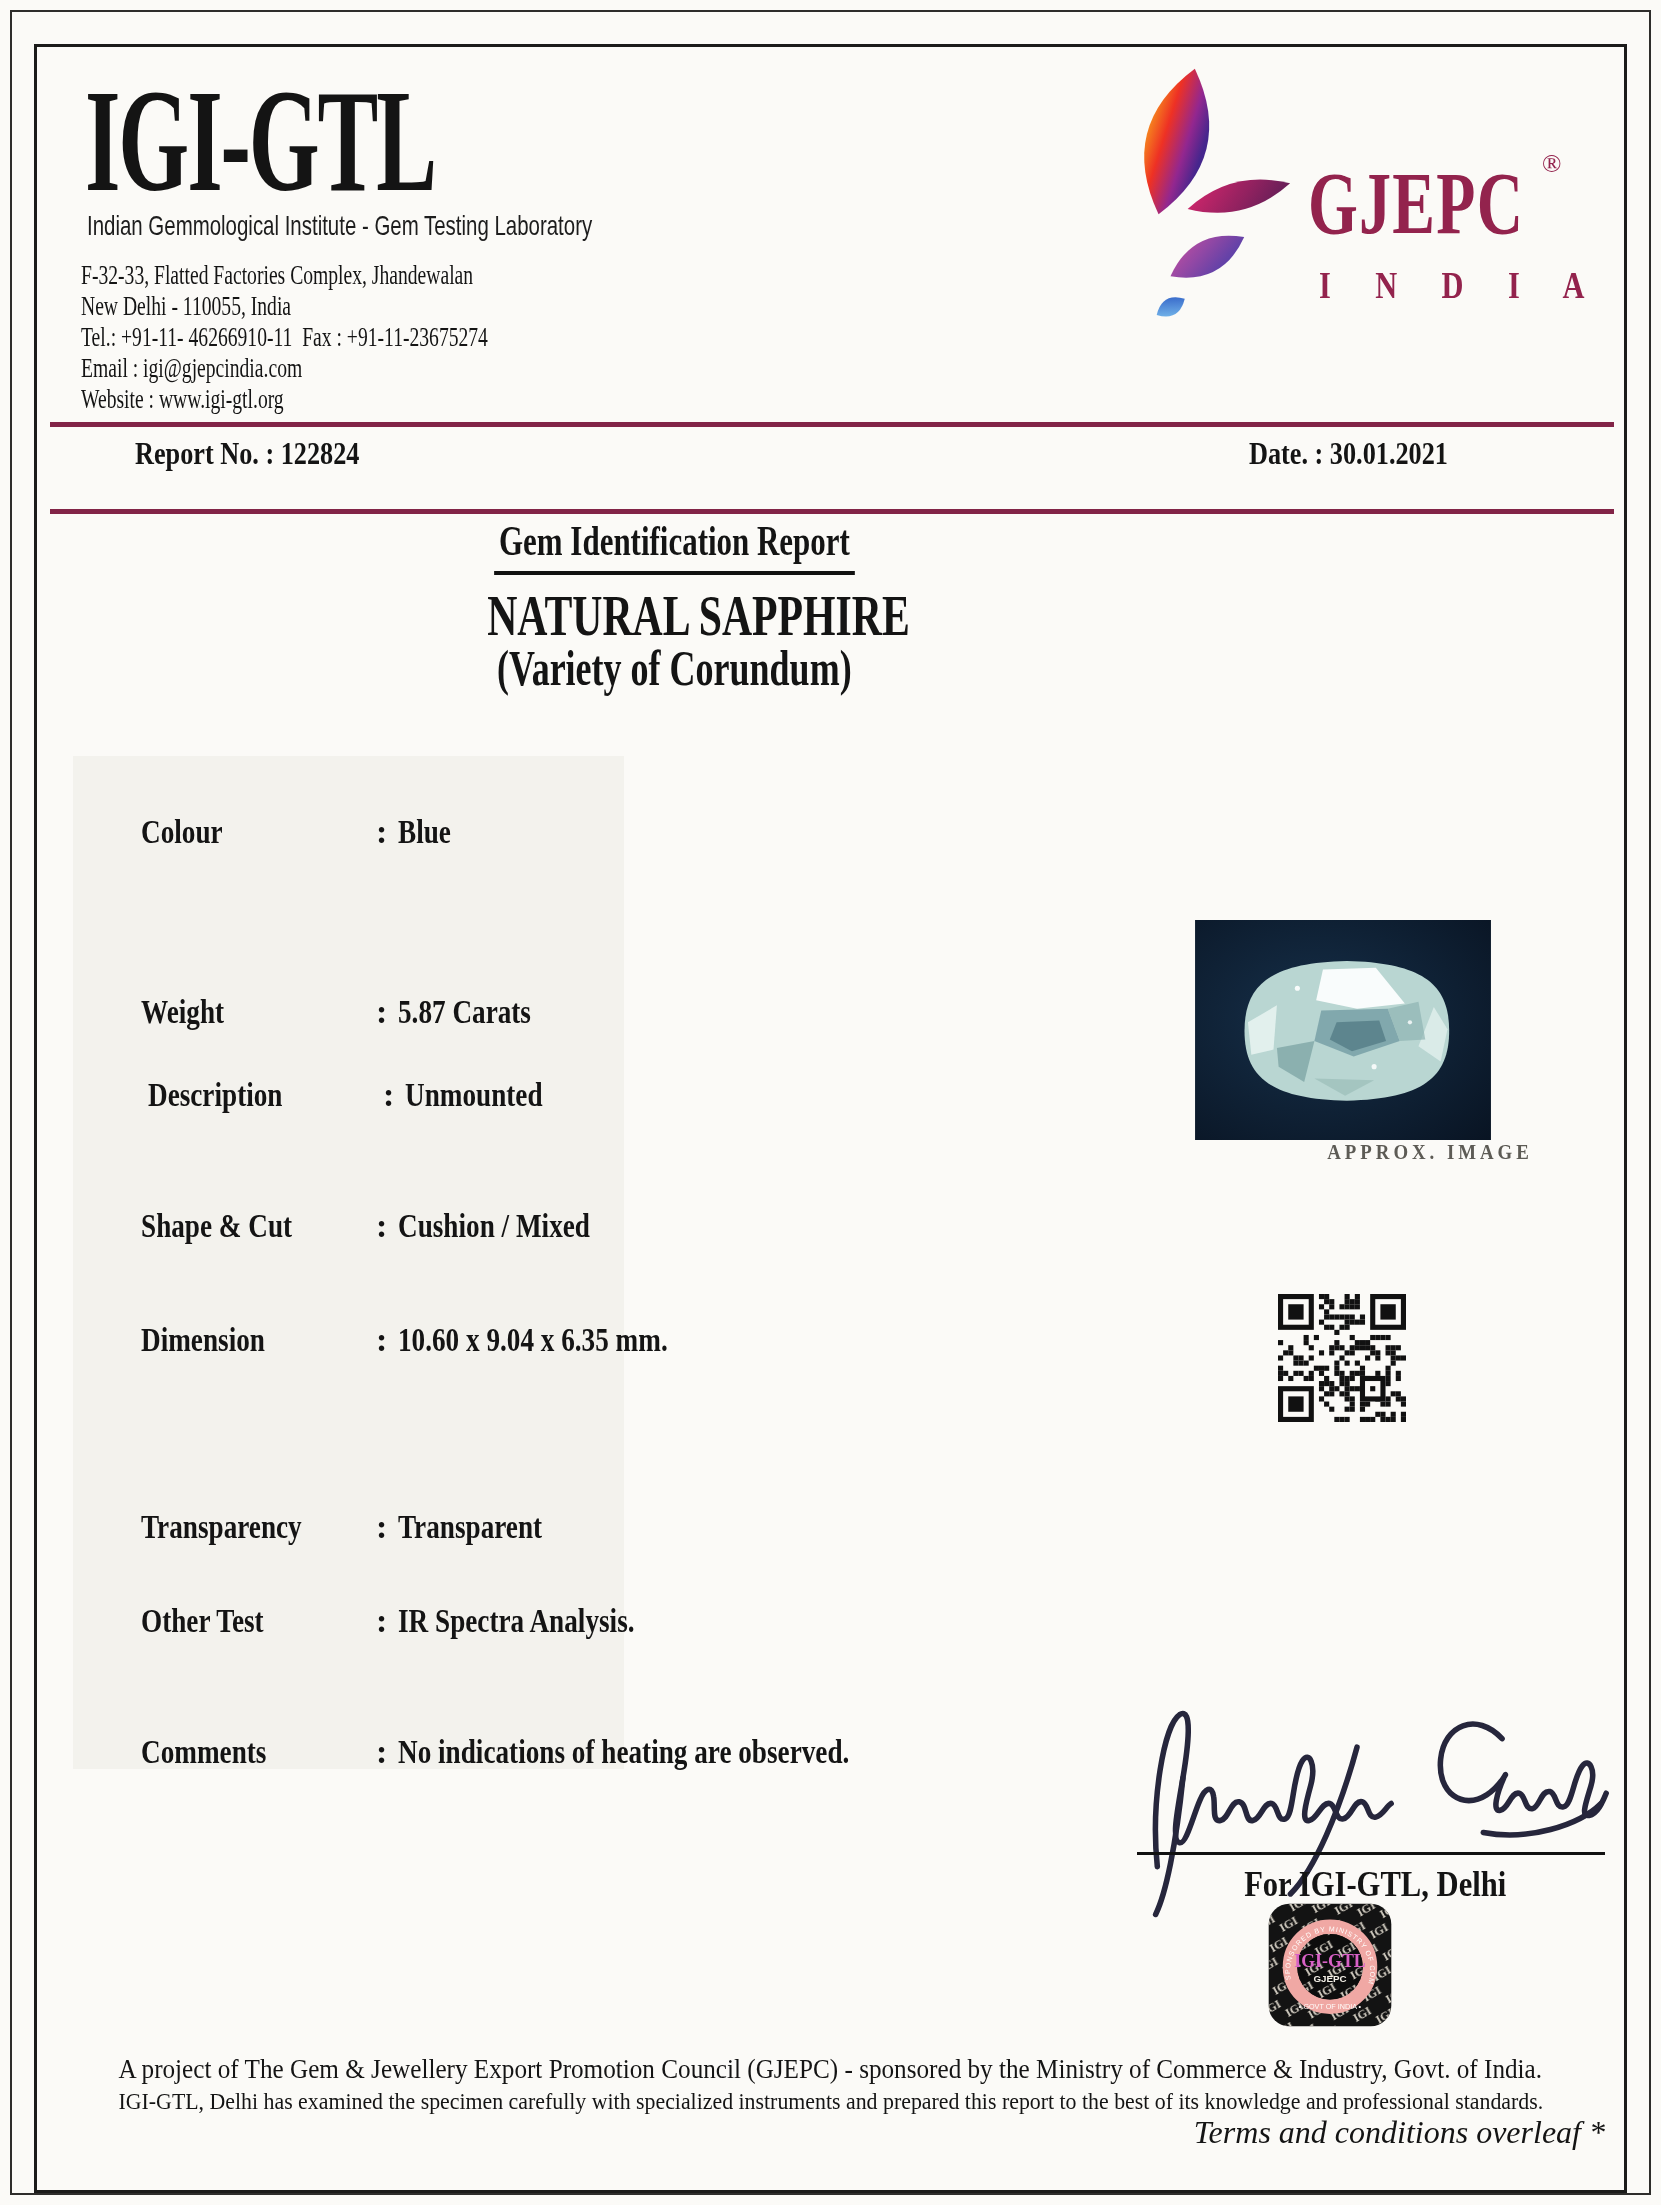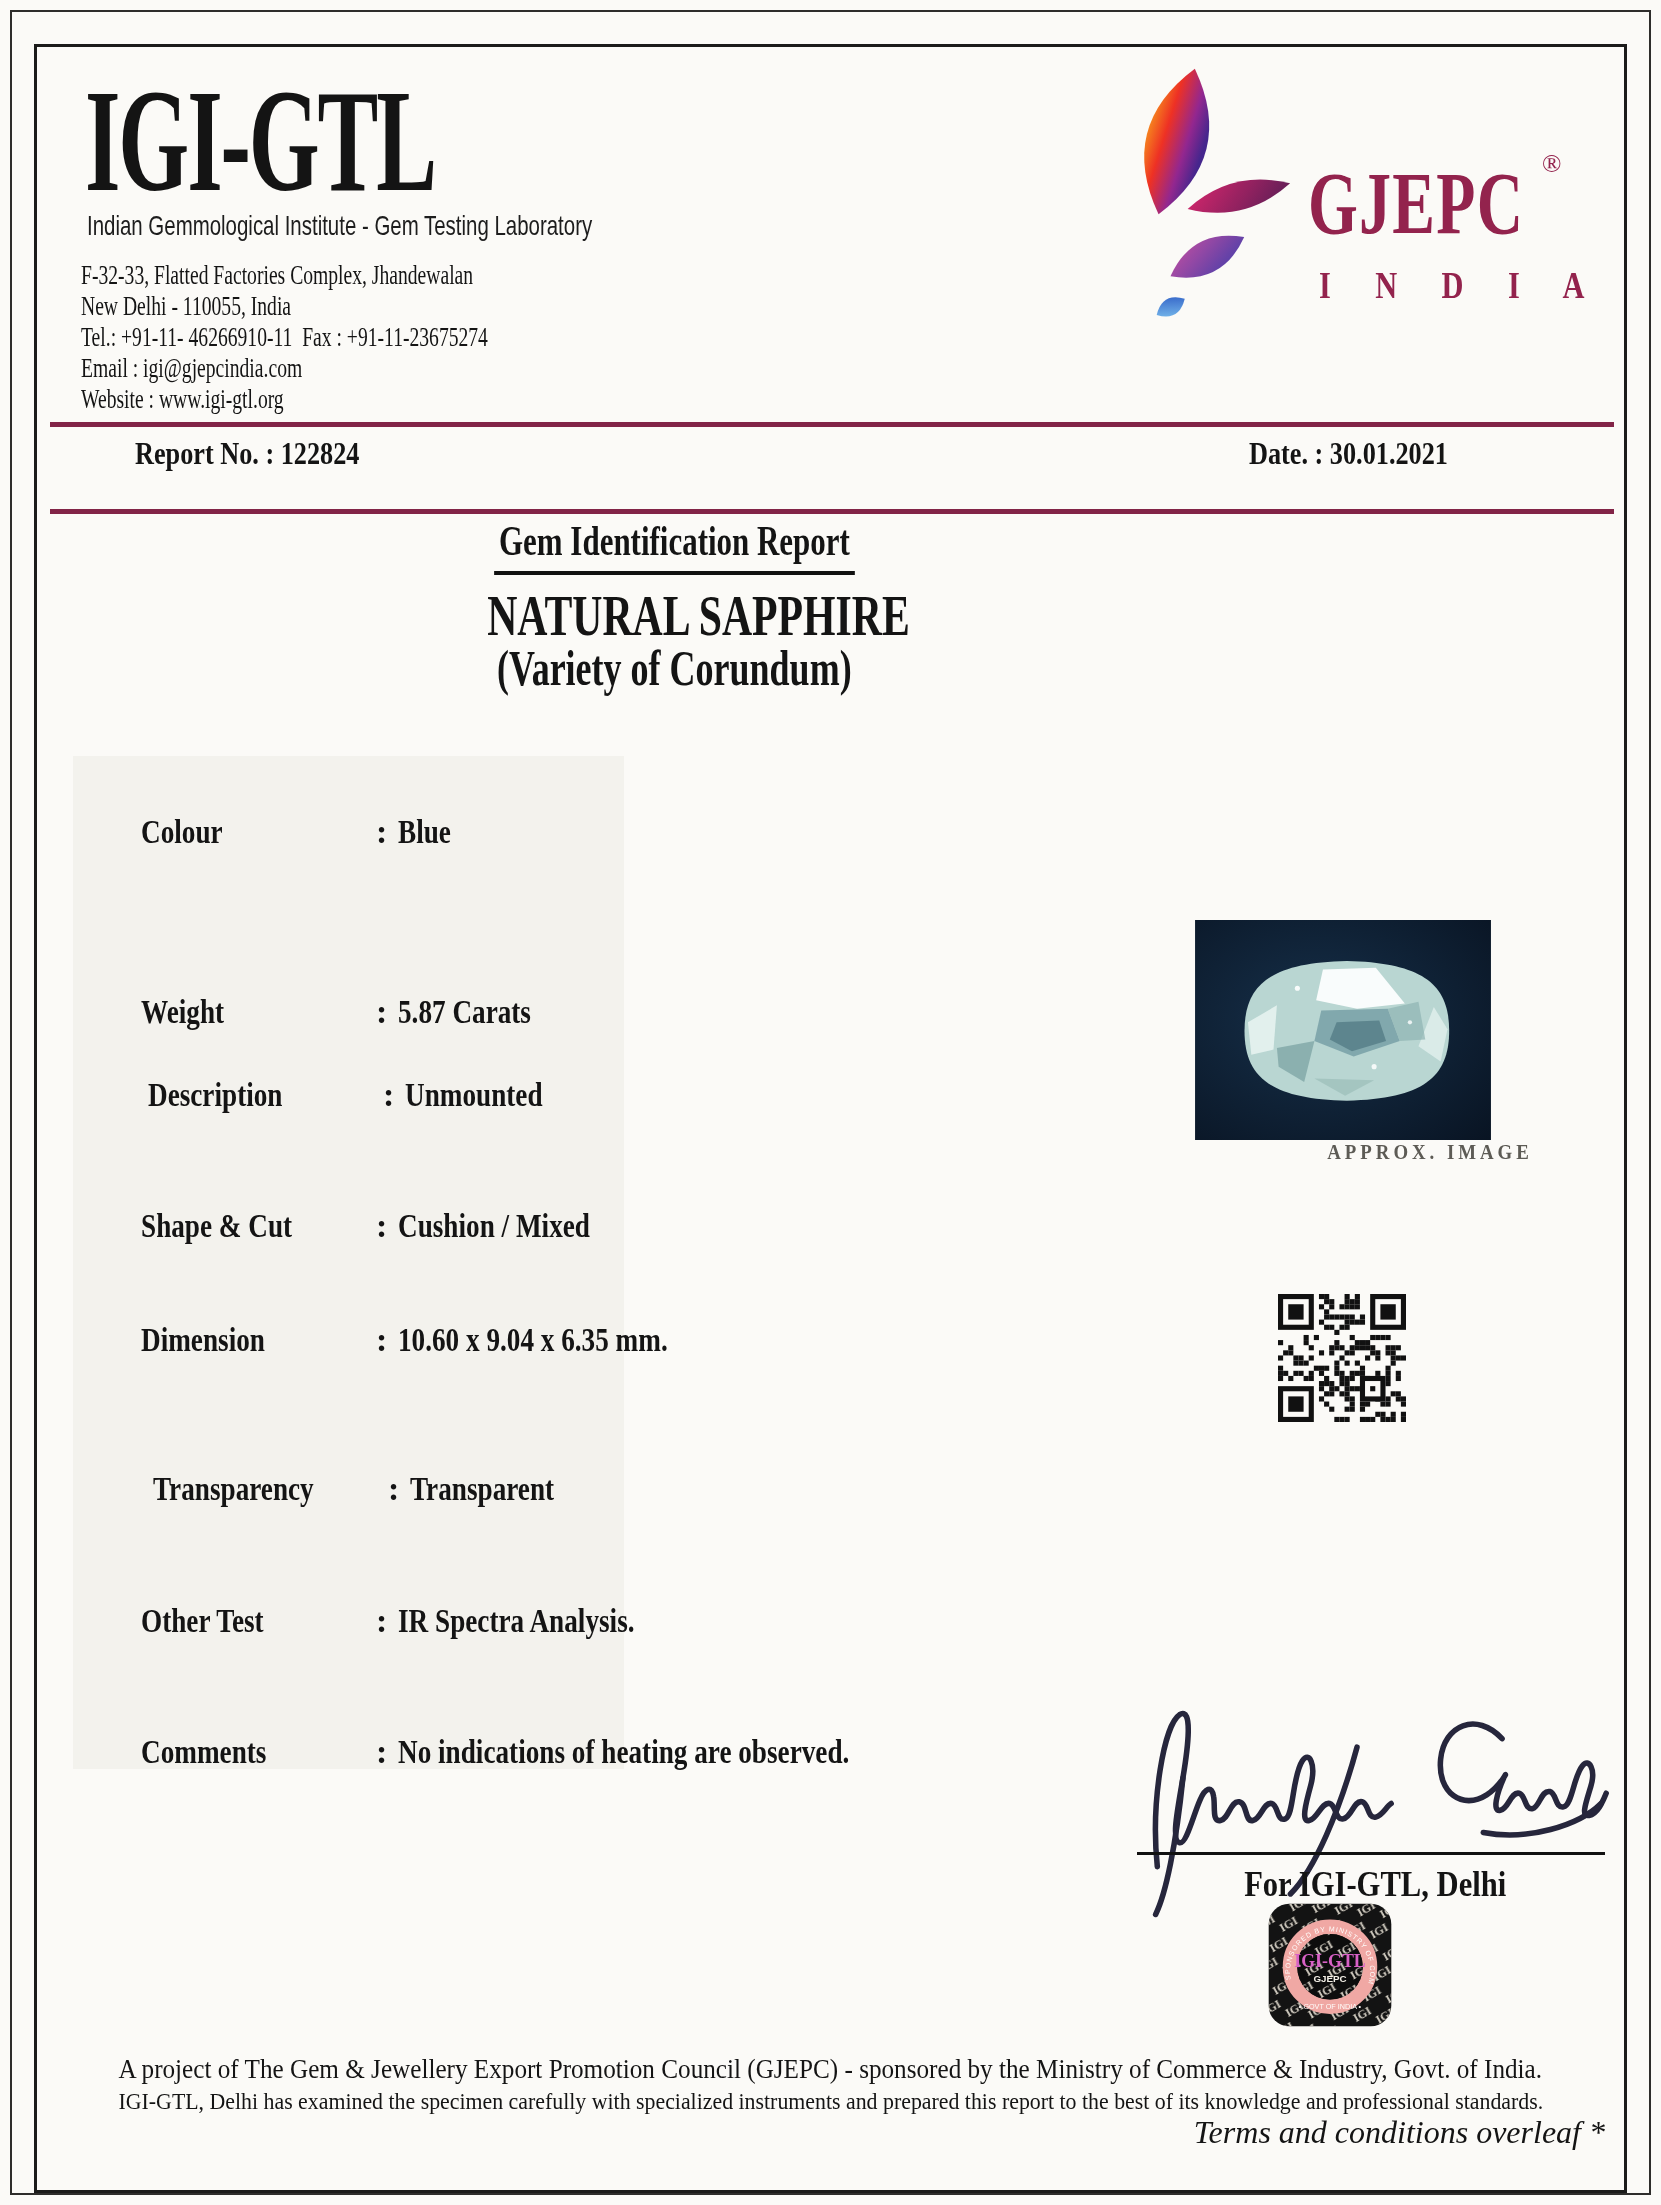--- a/index.html
+++ b/index.html
@@ -157,21 +157,21 @@
         <span class="attr-colon">:</span>
         <span class="attr-value">Cushion / Mixed</span>
       </div>
 
       <div class="attr-row" style="top: 1321px;">
         <span class="attr-label">Dimension</span>
         <span class="attr-colon">:</span>
         <span class="attr-value">10.60 x 9.04 x 6.35 mm.</span>
       </div>
 
-      <div class="attr-row" style="top: 1470px; margin-left: 12px;">
+      <div class="attr-row" style="top: 1508px;">
         <span class="attr-label">Transparency</span>
         <span class="attr-colon">:</span>
         <span class="attr-value">Transparent</span>
       </div>
 
       <div class="attr-row" style="top: 1602px;">
         <span class="attr-label">Other Test</span>
         <span class="attr-colon">:</span>
         <span class="attr-value">IR Spectra Analysis.</span>
       </div>

